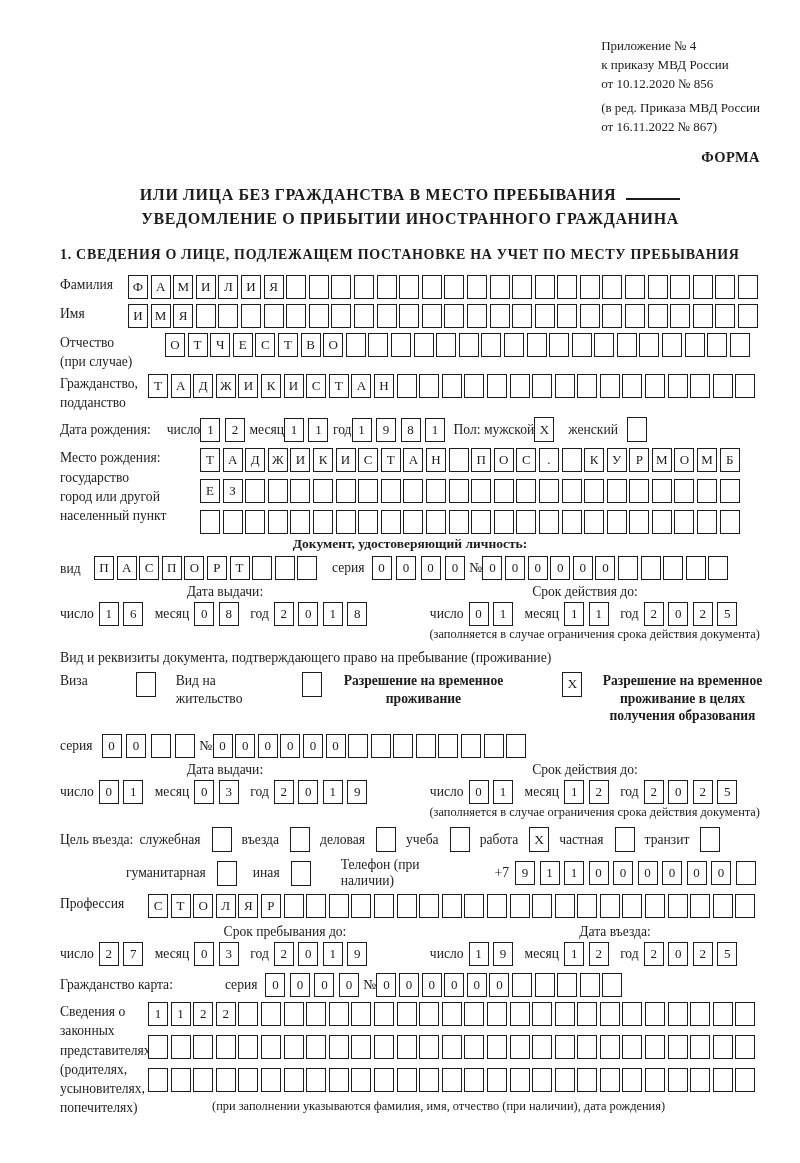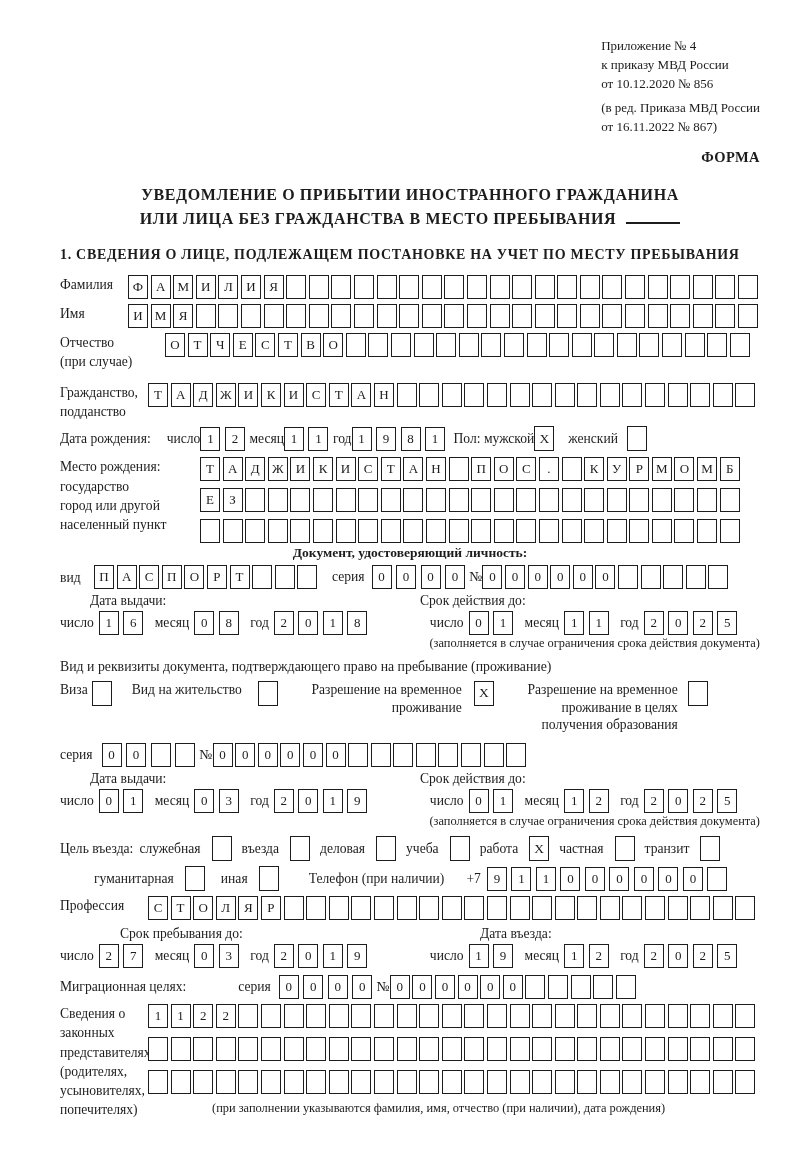--- a/index.html
+++ b/index.html
@@ -29,35 +29,35 @@
   }
   .sp .cell { margin-right: 4.5px; }
   .box {
     width: 20px; height: 25px; border: 1.6px solid #1d1d1d; flex: none;
     display: flex; align-items: center; justify-content: center; font-size: 13.5px; background: #fff;
   }
   .stack .cells { margin-bottom: 7px; }
   .stack .cells:last-child { margin-bottom: 0; }
   .mini-hd { font-size: 13.6px; }
   .dhead { display: flex; margin-top: 4px; }
-  .dhead .dl { }
+  .dhead .dl { text-align: center; }
   .dl-left { width: 300px; padding-left: 30px; }
   .dl-right { width: 330px; margin-left: 60px; }
   .drow { display: flex; align-items: center; font-size: 13.6px; margin-top: 2px; }
   .dgroup { display: flex; align-items: center; }
   .dgroup .t { margin-right: 5px; }
   .dgroup .t2 { margin-left: 7px; margin-right: 5px; }
   .note { font-size: 12.4px; text-align: right; margin-top: 1px; }
   .doc-hd { text-align: center; font-weight: bold; font-size: 13.5px; margin-top: 2px; }
   .plain { font-size: 13.8px; line-height: 1.35; }
   
   .opts { display: flex; align-items: flex-start; margin-top: 4px; font-size: 13.6px; }
-  .opt { display: flex; align-items: flex-start; }
+  .opt { display: flex; align-items: flex-start; gap: 44px; }
   .opt .ol { line-height: 1.3; }
-  .center2 { text-align: right; }
+  .center2 { text-align: center; font-weight: bold; }
   
   .prow { display: flex; align-items: center; font-size: 13.6px; }
   .prow .box { margin-left: 5px; margin-right: 10px; }
   .inl { margin-right: 6px; }
   .rep-note { font-size: 12.4px; margin-top: 4px; margin-left: 64px; }
 </style>
 </head>
 <body>
 
 <div class="page">
@@ -66,22 +66,22 @@
     <div>Приложение № 4</div>
     <div>к приказу МВД России</div>
     <div>от 10.12.2020 № 856</div>
     <div class="gap"></div>
     <div>(в ред. Приказа МВД России</div>
     <div>от 16.11.2022 № 867)</div>
   </div>
   <div class="forma">ФОРМА</div>
 
   <div class="title">
+    <div><span>ИЛИ ЛИЦА БЕЗ ГРАЖДАНСТВА В МЕСТО ПРЕБЫВАНИЯ</span><span class="blank-line"></span></div>
     <div>УВЕДОМЛЕНИЕ О ПРИБЫТИИ ИНОСТРАННОГО ГРАЖДАНИНА</div>
-    <div><span>ИЛИ ЛИЦА БЕЗ ГРАЖДАНСТВА В МЕСТО ПРЕБЫВАНИЯ</span><span class="blank-line"></span></div>
   </div>
 
   <div class="sec">1. СВЕДЕНИЯ О ЛИЦЕ, ПОДЛЕЖАЩЕМ ПОСТАНОВКЕ НА УЧЕТ ПО МЕСТУ ПРЕБЫВАНИЯ</div>
 
   <div class="frow" style="margin-top:12px">
     <div class="lbl w68">Фамилия</div>
     <div class="cells">
         <span class="cell">Ф</span>
         <span class="cell">А</span>
         <span class="cell">М</span>
@@ -175,21 +175,21 @@
         <span class="cell"></span>
         <span class="cell"></span>
         <span class="cell"></span>
         <span class="cell"></span>
         <span class="cell"></span>
         <span class="cell"></span>
         <span class="cell"></span>
       </div>
   </div>
 
-  <div class="frow" style="margin-top:11px">
+  <div class="frow" style="margin-top:2px">
     <div class="lbl w88">
       <div>Гражданство,</div>
       <div>подданство</div>
     </div>
     <div class="cells">
         <span class="cell">Т</span>
         <span class="cell">А</span>
         <span class="cell">Д</span>
         <span class="cell">Ж</span>
         <span class="cell">И</span>
@@ -521,21 +521,21 @@
     <span class="box"></span>
     <span class="inl">учеба</span>
     <span class="box"></span>
     <span class="inl">работа</span>
     <span class="box">X</span>
     <span class="inl">частная</span>
     <span class="box"></span>
     <span class="inl">транзит</span>
     <span class="box"></span>
   </div>
-  <div class="prow" style="margin-top:5px;margin-left:34px">
+  <div class="prow" style="margin-top:5px;margin-left:66px">
     <span class="inl">гуманитарная</span>
     <span class="box"></span>
     <span class="inl" style="margin-left:6px">иная</span>
     <span class="box"></span>
     <span class="inl" style="margin-left:20px">Телефон (при наличии)</span>
     <span class="inl" style="margin-left:16px">+7</span>
     <span class="cells sp">
         <span class="cell">9</span>
         <span class="cell">1</span>
         <span class="cell">1</span>
@@ -621,21 +621,21 @@
       <span class="cells sp">
           <span class="cell">2</span>
           <span class="cell">0</span>
           <span class="cell">2</span>
           <span class="cell">5</span>
         </span>
     </div>
   </div>
 
   <div class="drow" style="margin-top:7px">
-    <span class="t">Миграционная целях:</span>
+    <span class="t">Гражданство карта:</span>
     <span class="t" style="margin-left:52px;margin-right:8px">серия</span>
     <span class="cells sp">
         <span class="cell">0</span>
         <span class="cell">0</span>
         <span class="cell">0</span>
         <span class="cell">0</span>
       </span>
     <span class="t t2">№</span>
     <span class="cells">
         <span class="cell">0</span>

